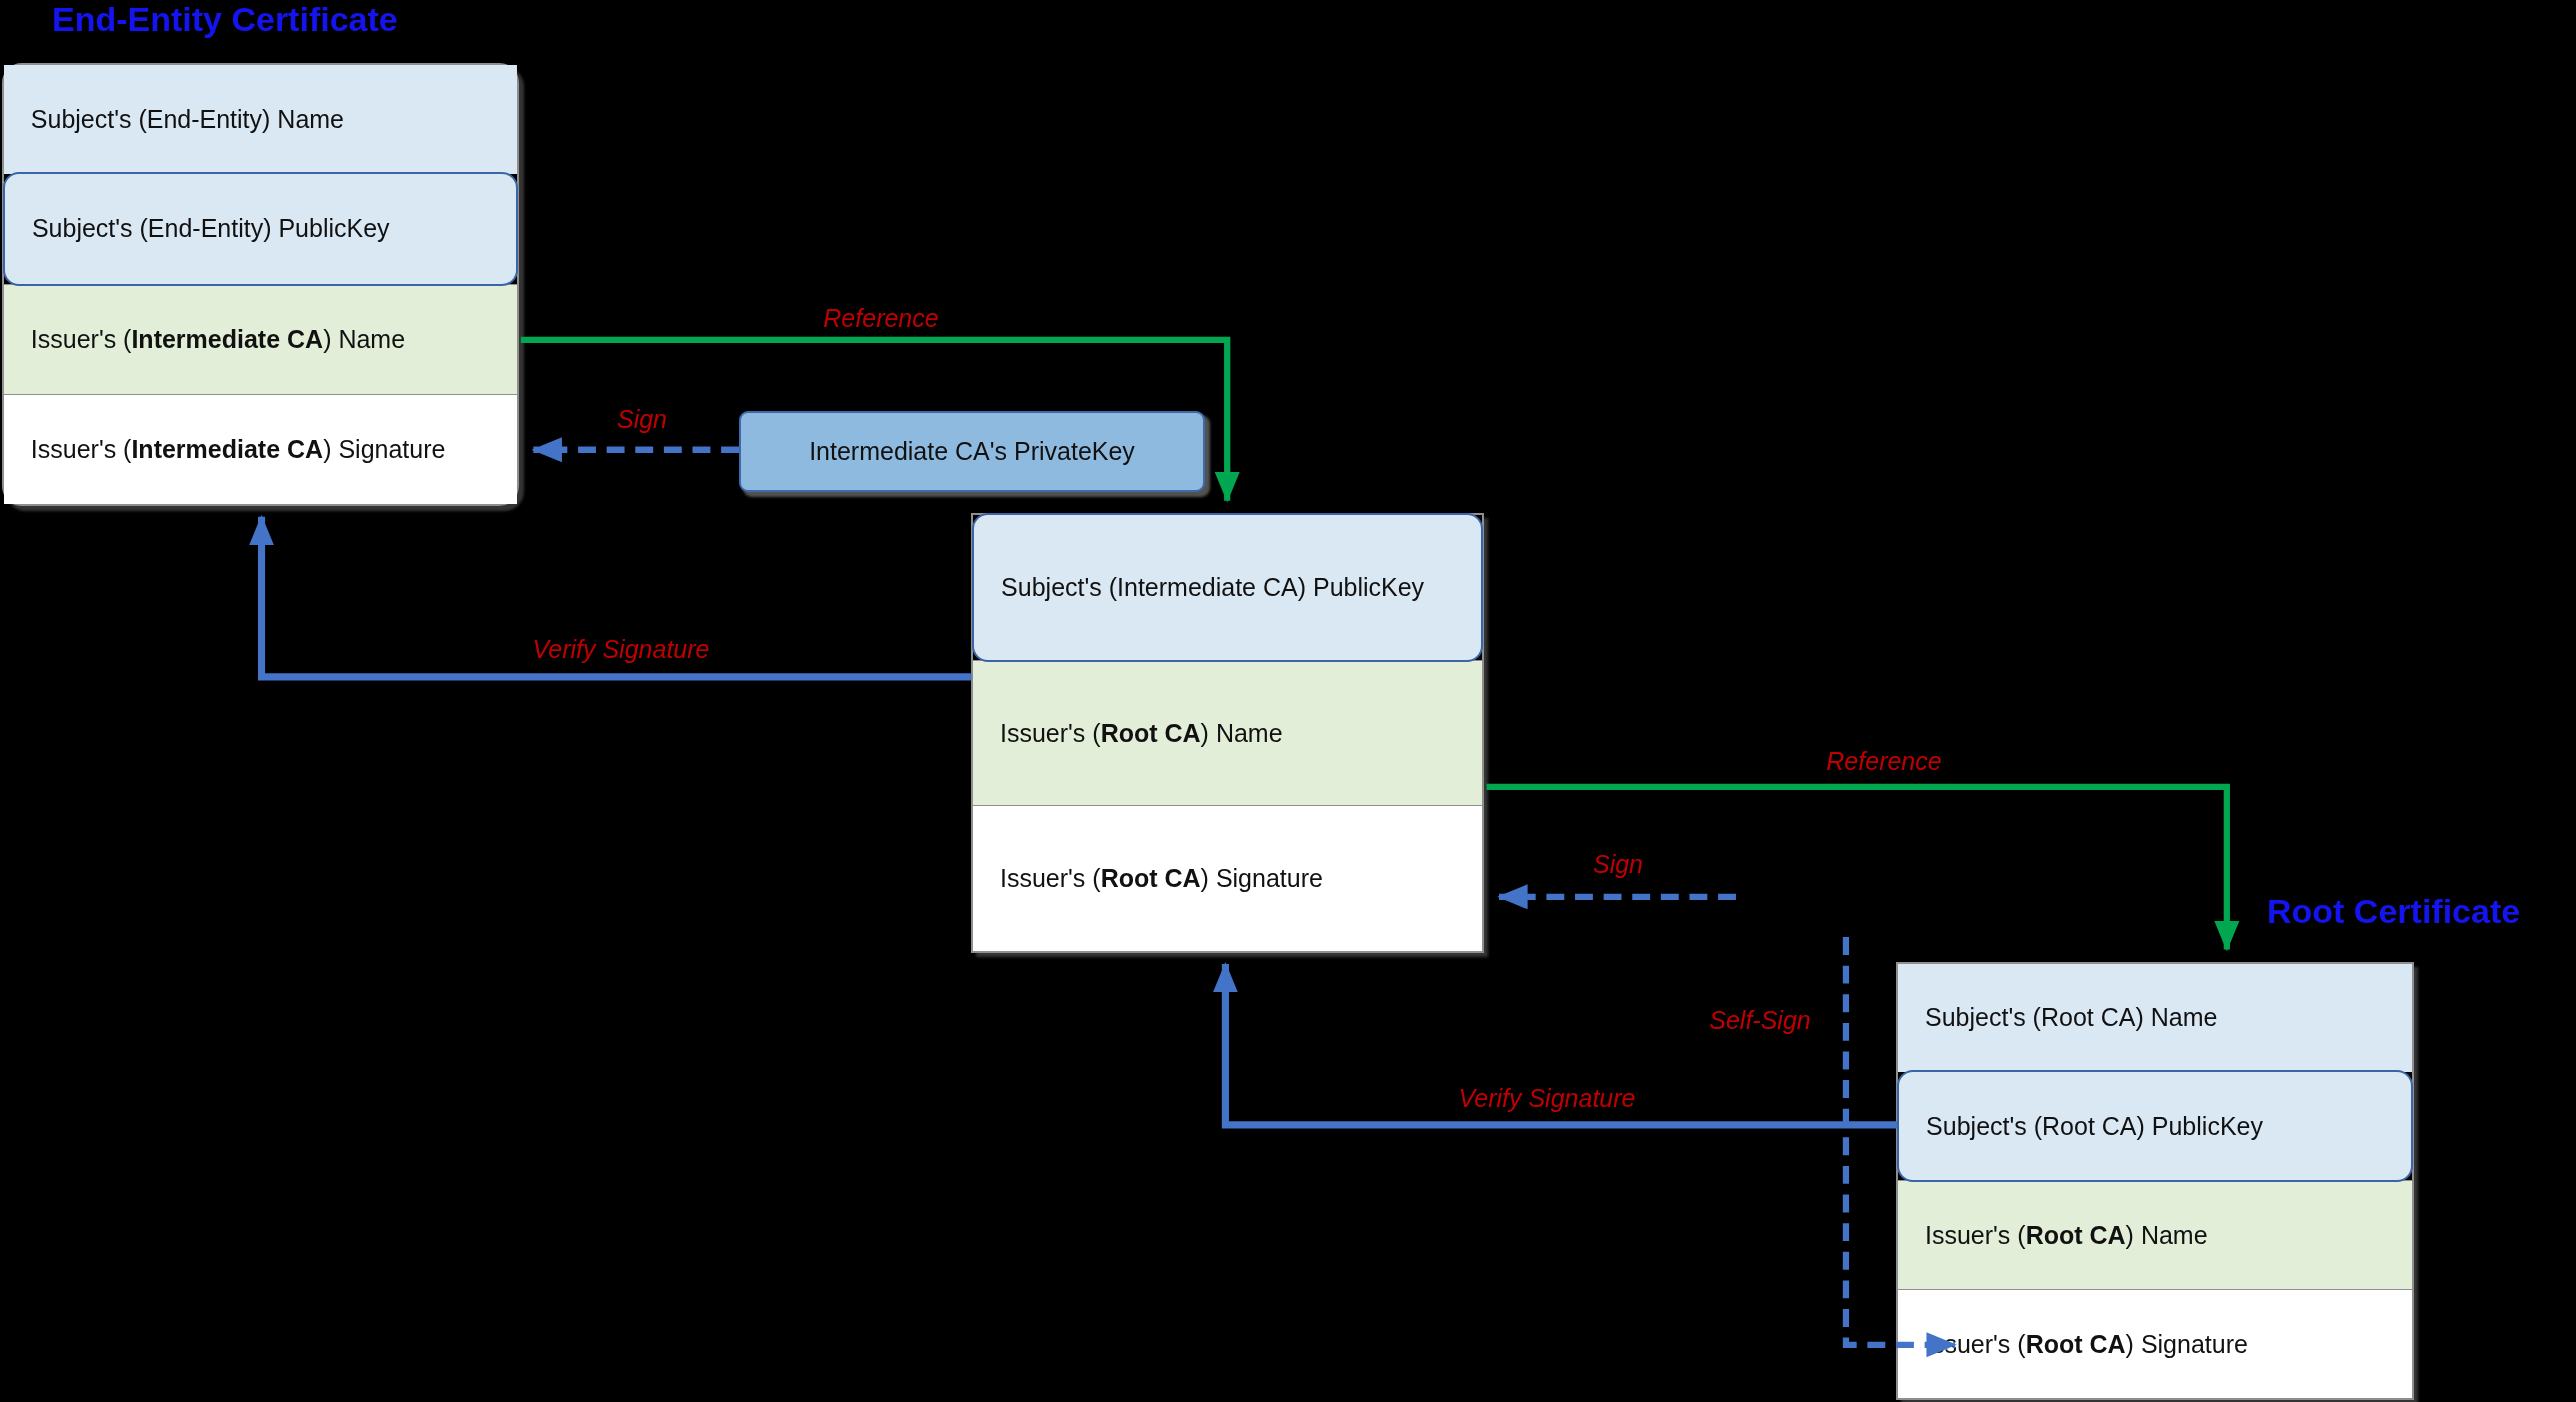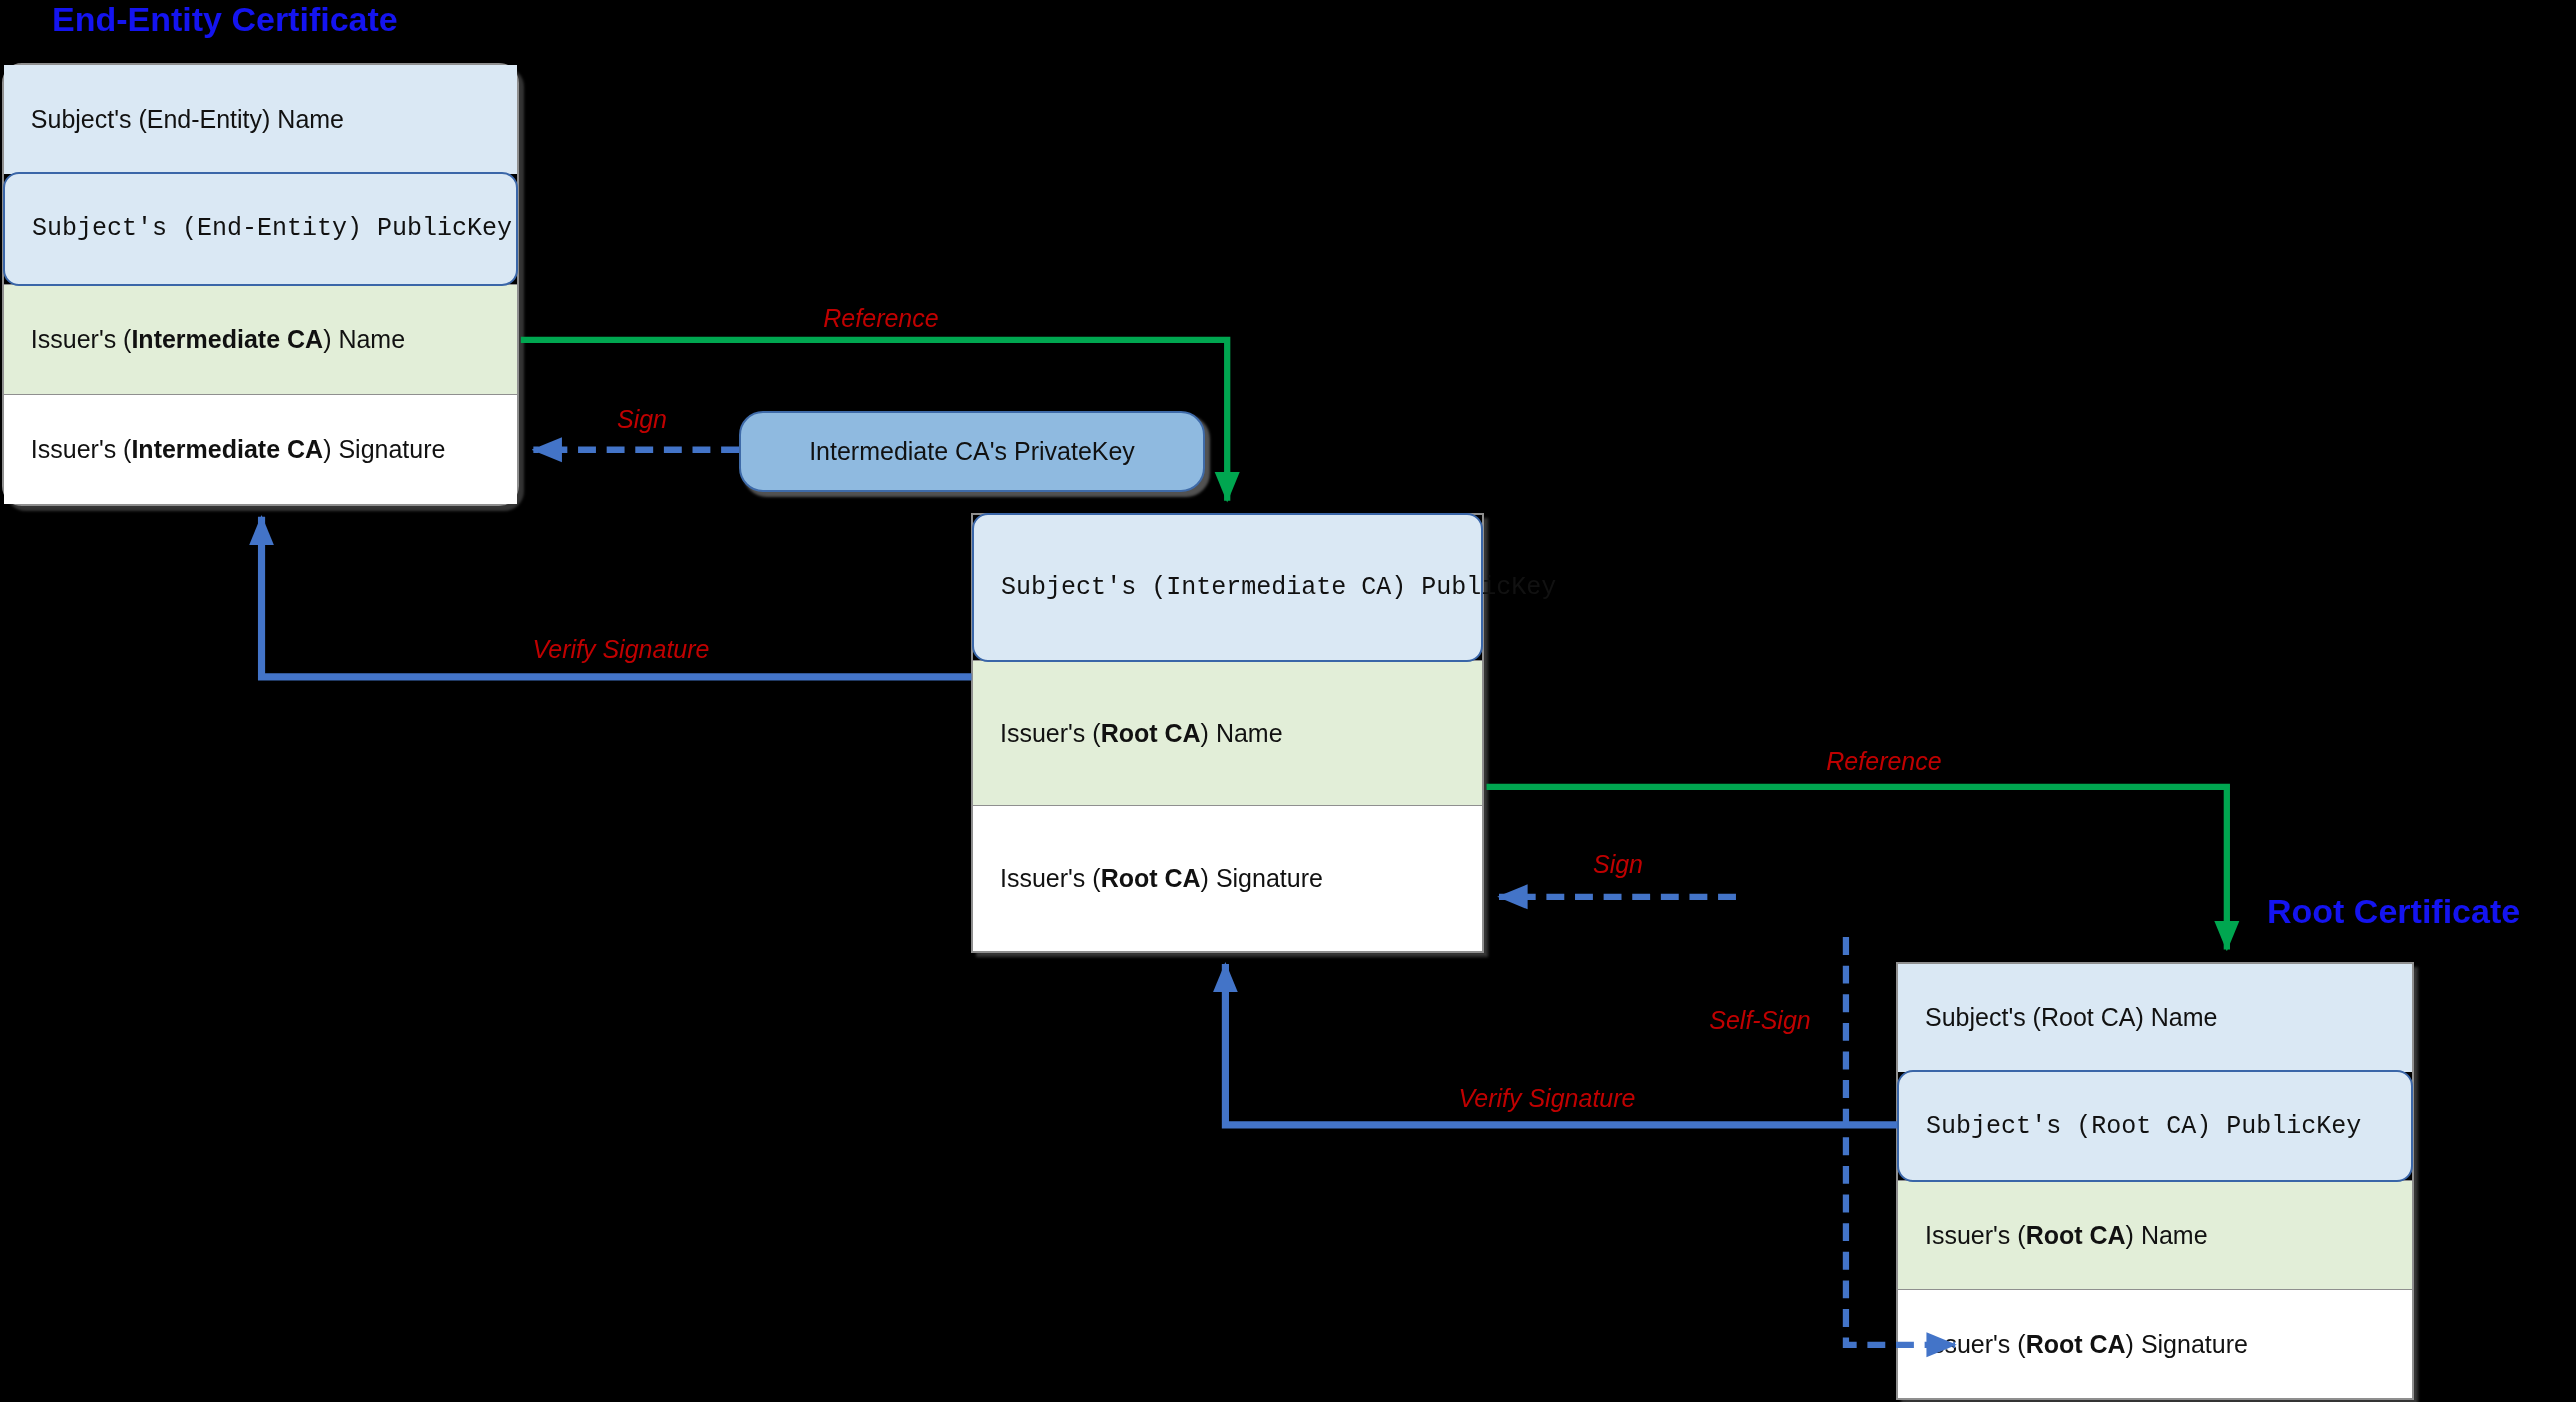--- a/index.html
+++ b/index.html
@@ -35,30 +35,29 @@
     border-top:1.8px solid var(--box-border,#8f8f8f);
   }
   .cert-row:first-child{border-top:none;}
   .row-name{background:var(--row-lightblue,#dae8f4);}
   .row-publickey{
     background:var(--row-lightblue,#dae8f4);
     border:2.7px solid var(--publickey-border,#3a66a8) !important;
     border-radius:16px;
     margin:-1.8px -0.9px;
     z-index:2;
-    font-family:Liberation Mono, monospace;
   }
   .row-issuer-name{background:var(--row-green,#e2eed8);}
   .row-issuer-sig{background:var(--row-white,#fff);}
 
   .key-box{
     position:absolute;
     background:var(--key-fill,#8fbae0);
     border:2.7px solid var(--key-border,#3e6aa8);
-    border-radius:24px;
+    border-radius:9px;
     box-shadow:4.5px 4.5px 2.7px rgba(110,110,110,.75);
     display:flex;align-items:center;justify-content:center;
     font-size:25px;color:#111;
     box-sizing:border-box;
     z-index:3;
   }
   .arrow-label{
     position:absolute;
     color:var(--label-red,#c00000);
     font-size:25px;font-weight:normal;font-style:italic;

